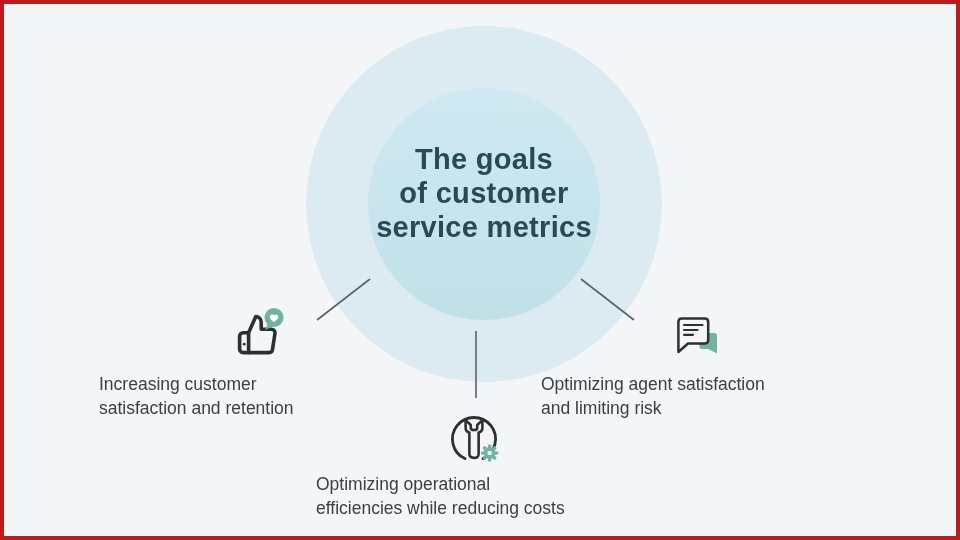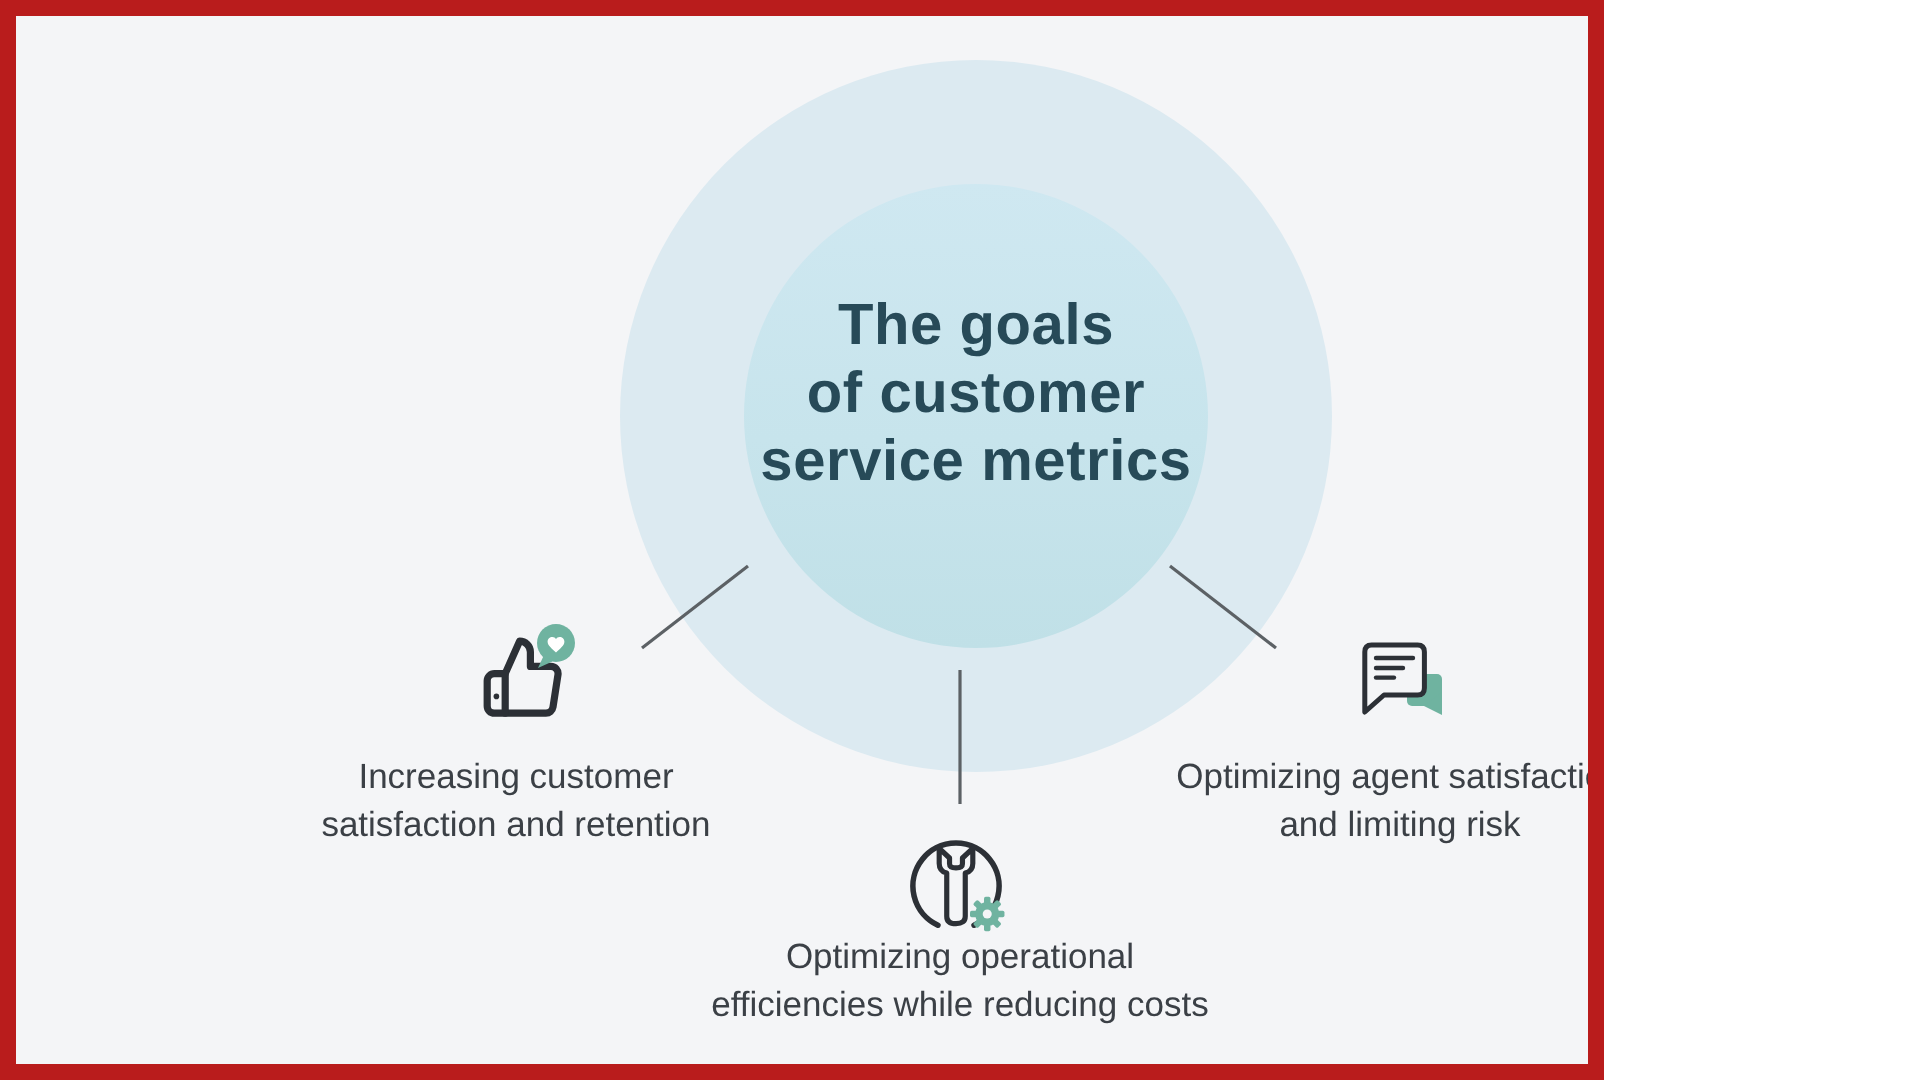--- a/index.html
+++ b/index.html
@@ -1,23 +1,23 @@
 <!DOCTYPE html>
 <html><head>
 <meta charset="utf-8">
 <style>
   html, body { margin: 0; padding: 0; background: #ffffff; }
   * { box-sizing: border-box; }
 
   .stage {
     position: relative;
-    width: 802px;
+    width: 960px;
     height: 540px;
     background: #f4f5f7;
-    border: 8px solid #b91c1c;
+    border: 4px solid #b91c1c;
     overflow: hidden;
     font-family: "Liberation Sans", "DejaVu Sans", sans-serif;
   }
 
   .circle-outer {
     position: absolute;
     left: 302px; top: 22px;
     width: 356px; height: 356px;
     border-radius: 50%;
     background: #dceaf1;
@@ -45,28 +45,27 @@
 
   .connectors {
     position: absolute;
     left: 0; top: 0;
     width: 944px; height: 524px;
     pointer-events: none;
   }
 
   .node-label {
     position: absolute;
-    text-align: center;
     font-size: 17.5px;
     line-height: 24px;
     color: #3b4046;
     white-space: pre-line;
   }
   .label-left   { left: 95px;  top: 368px; width: 310px; }
-  .label-bottom { left: 312px; top: 458px; width: 320px; }
+  .label-bottom { left: 312px; top: 468px; width: 320px; }
   .label-right  { left: 537px; top: 368px; width: 310px; }
 
   .node-icon { position: absolute; }
   .icon-left   { left: 230px; top: 302px; }
   .icon-bottom { left: 442px; top: 407px; }
   .icon-right  { left: 666px; top: 308px; }
 </style>
 </head>
 <body>
 

